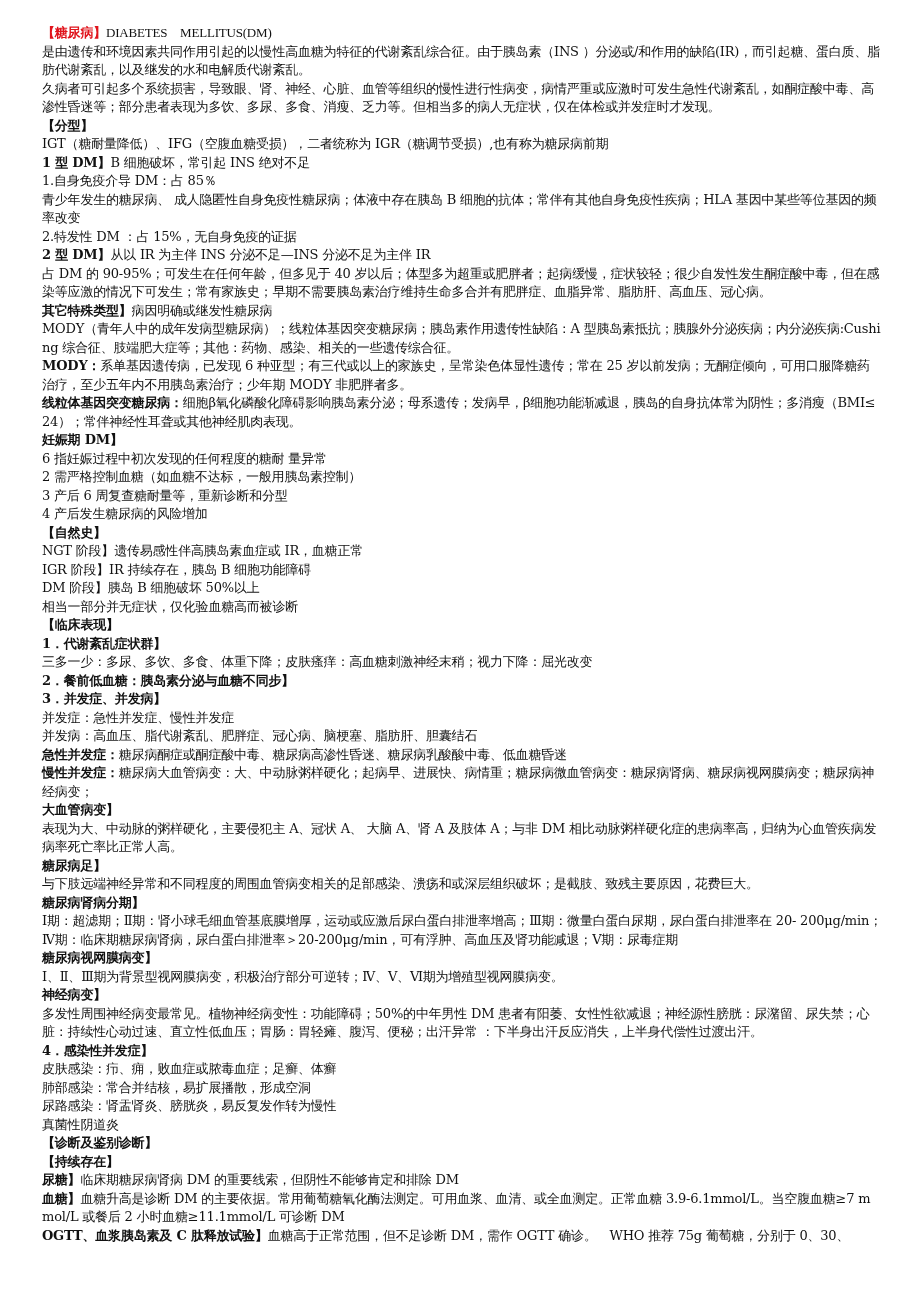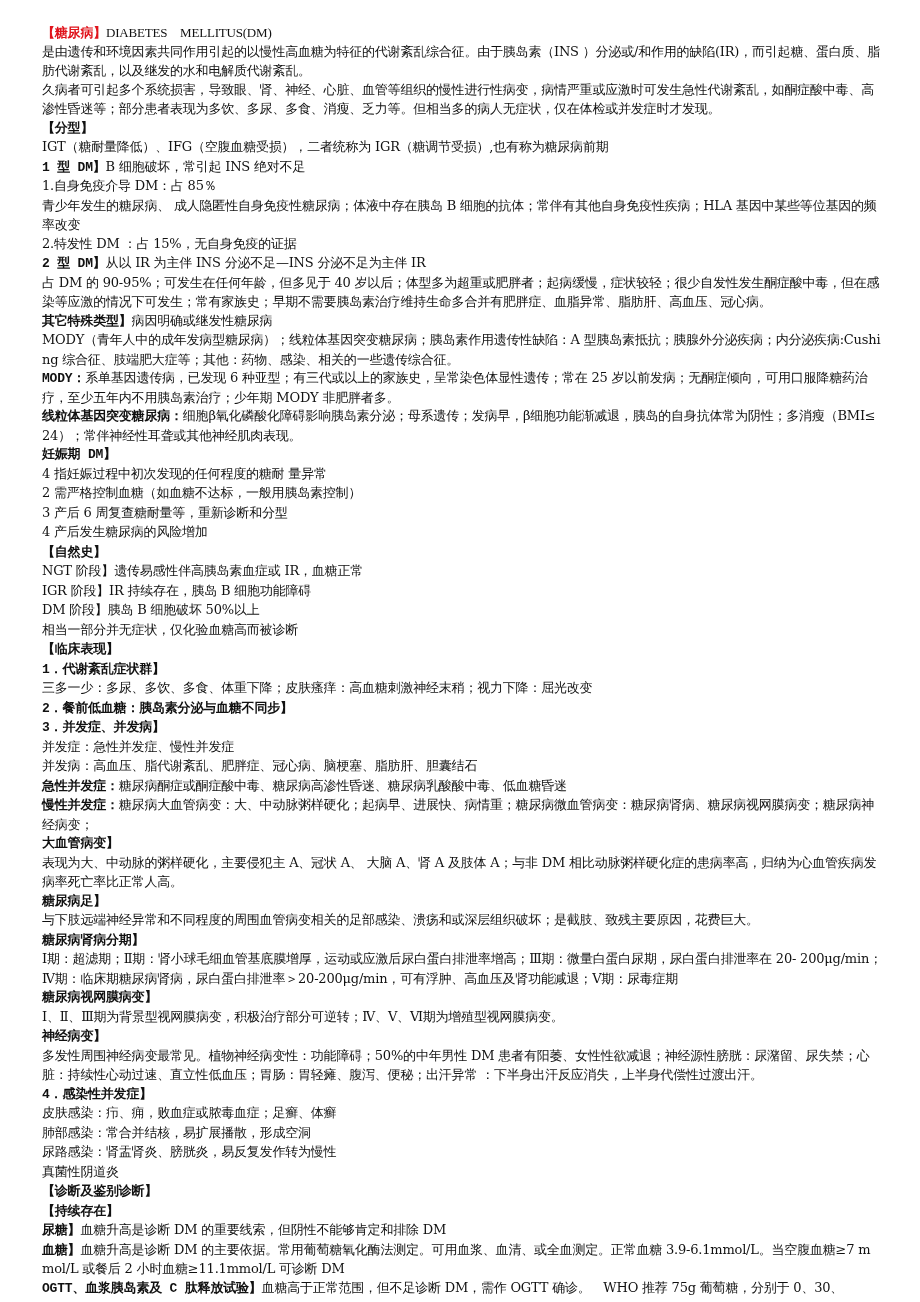--- a/index.html
+++ b/index.html
@@ -6,21 +6,21 @@
   body {
     width: 920px; height: 1302px; overflow: hidden; position: relative;
     font-family: "DejaVu Serif", "Liberation Serif", serif;
     color: #111111;
   }
   .page { position: absolute; left: 42px; top: 24px; width: 840px; }
   .ln {
     font-size: 13px; line-height: 18.5px; height: auto;
     white-space: normal; word-break: break-all; letter-spacing: -0.2px;
   }
-  .ln .b { font-weight: bold; font-family: Liberation Mono, monospace; }
+  .ln .b { font-weight: bold; }
   .ln .red { color: #e0141c; font-weight: bold; }
   .ln .latin { font-family: "Liberation Serif", serif; }
 </style>
 </head>
 <body>
 
 <div class="page">
   <div class="ln"><span class="red">【糖尿病】</span><span class="latin">DIABETES　MELLITUS(DM)</span></div>
   <div id="lines">
       <div class="ln"><span class="b"></span><span>是由遗传和环境因素共同作用引起的以慢性高血糖为特征的代谢紊乱综合征。由于胰岛素（INS ）分泌或/和作用的缺陷(IR)，而引起糖、蛋白质、脂肪代谢紊乱，以及继发的水和电解质代谢紊乱。</span></div>
@@ -31,21 +31,21 @@
       <div class="ln"><span class="b"></span><span>1.自身免疫介导 DM：占 85％</span></div>
       <div class="ln"><span class="b"></span><span>青少年发生的糖尿病、 成人隐匿性自身免疫性糖尿病；体液中存在胰岛 B 细胞的抗体；常伴有其他自身免疫性疾病；HLA 基因中某些等位基因的频率改变</span></div>
       <div class="ln"><span class="b"></span><span>2.特发性 DM ：占 15%，无自身免疫的证据</span></div>
       <div class="ln"><span class="b">2 型 DM】</span><span>从以 IR 为主伴 INS 分泌不足—INS 分泌不足为主伴 IR</span></div>
       <div class="ln"><span class="b"></span><span>占 DM 的 90-95%；可发生在任何年龄，但多见于 40 岁以后；体型多为超重或肥胖者；起病缓慢，症状较轻；很少自发性发生酮症酸中毒，但在感染等应激的情况下可发生；常有家族史；早期不需要胰岛素治疗维持生命多合并有肥胖症、血脂异常、脂肪肝、高血压、冠心病。</span></div>
       <div class="ln"><span class="b">其它特殊类型】</span><span>病因明确或继发性糖尿病</span></div>
       <div class="ln"><span class="b"></span><span>MODY（青年人中的成年发病型糖尿病）；线粒体基因突变糖尿病；胰岛素作用遗传性缺陷：A 型胰岛素抵抗；胰腺外分泌疾病；内分泌疾病:Cushing 综合征、肢端肥大症等；其他：药物、感染、相关的一些遗传综合征。</span></div>
       <div class="ln"><span class="b">MODY：</span><span>系单基因遗传病，已发现 6 种亚型；有三代或以上的家族史，呈常染色体显性遗传；常在 25 岁以前发病；无酮症倾向，可用口服降糖药治疗，至少五年内不用胰岛素治疗；少年期 MODY 非肥胖者多。</span></div>
       <div class="ln"><span class="b">线粒体基因突变糖尿病：</span><span>细胞β氧化磷酸化障碍影响胰岛素分泌；母系遗传；发病早，β细胞功能渐减退，胰岛的自身抗体常为阴性；多消瘦（BMI≤24）；常伴神经性耳聋或其他神经肌肉表现。</span></div>
       <div class="ln"><span class="b">妊娠期 DM】</span><span></span></div>
-      <div class="ln"><span class="b"></span><span>4 指妊娠过程中初次发现的任何程度的糖耐 量异常</span></div>
+      <div class="ln"><span class="b"></span><span>6 指妊娠过程中初次发现的任何程度的糖耐 量异常</span></div>
       <div class="ln"><span class="b"></span><span>2 需严格控制血糖（如血糖不达标，一般用胰岛素控制）</span></div>
       <div class="ln"><span class="b"></span><span>3 产后 6 周复查糖耐量等，重新诊断和分型</span></div>
       <div class="ln"><span class="b"></span><span>4 产后发生糖尿病的风险增加</span></div>
       <div class="ln"><span class="b">【自然史】</span><span></span></div>
       <div class="ln"><span class="b"></span><span>NGT 阶段】遗传易感性伴高胰岛素血症或 IR，血糖正常</span></div>
       <div class="ln"><span class="b"></span><span>IGR 阶段】IR 持续存在，胰岛 B 细胞功能障碍</span></div>
       <div class="ln"><span class="b"></span><span>DM 阶段】胰岛 B 细胞破坏 50%以上</span></div>
       <div class="ln"><span class="b"></span><span>相当一部分并无症状，仅化验血糖高而被诊断</span></div>
       <div class="ln"><span class="b">【临床表现】</span><span></span></div>
       <div class="ln"><span class="b">1．代谢紊乱症状群】</span><span></span></div>
@@ -66,17 +66,17 @@
       <div class="ln"><span class="b"></span><span>Ⅰ、Ⅱ、Ⅲ期为背景型视网膜病变，积极治疗部分可逆转；Ⅳ、Ⅴ、Ⅵ期为增殖型视网膜病变。</span></div>
       <div class="ln"><span class="b">神经病变】</span><span></span></div>
       <div class="ln"><span class="b"></span><span>多发性周围神经病变最常见。植物神经病变性：功能障碍；50%的中年男性 DM 患者有阳萎、女性性欲减退；神经源性膀胱：尿潴留、尿失禁；心脏：持续性心动过速、直立性低血压；胃肠：胃轻瘫、腹泻、便秘；出汗异常 ：下半身出汗反应消失，上半身代偿性过渡出汗。</span></div>
       <div class="ln"><span class="b">4．感染性并发症】</span><span></span></div>
       <div class="ln"><span class="b"></span><span>皮肤感染：疖、痈，败血症或脓毒血症；足癣、体癣</span></div>
       <div class="ln"><span class="b"></span><span>肺部感染：常合并结核，易扩展播散，形成空洞</span></div>
       <div class="ln"><span class="b"></span><span>尿路感染：肾盂肾炎、膀胱炎，易反复发作转为慢性</span></div>
       <div class="ln"><span class="b"></span><span>真菌性阴道炎</span></div>
       <div class="ln"><span class="b">【诊断及鉴别诊断】</span><span></span></div>
       <div class="ln"><span class="b">【持续存在】</span><span></span></div>
-      <div class="ln"><span class="b">尿糖】</span><span>血糖升高是诊断 DM 的重要线索，但阴性不能够肯定和排除 DM</span></div>
+      <div class="ln"><span class="b">尿糖】</span><span>临床期糖尿病肾病 DM 的重要线索，但阴性不能够肯定和排除 DM</span></div>
       <div class="ln"><span class="b">血糖】</span><span>血糖升高是诊断 DM 的主要依据。常用葡萄糖氧化酶法测定。可用血浆、血清、或全血测定。正常血糖 3.9-6.1mmol/L。当空腹血糖≥7 mmol/L 或餐后 2 小时血糖≥11.1mmol/L 可诊断 DM</span></div>
       <div class="ln"><span class="b">OGTT、血浆胰岛素及 C 肽释放试验】</span><span>血糖高于正常范围，但不足诊断 DM，需作 OGTT 确诊。　WHO 推荐 75g 葡萄糖，分别于 0、30、</span></div>
     </div>
 </div>
 
 </body></html>

